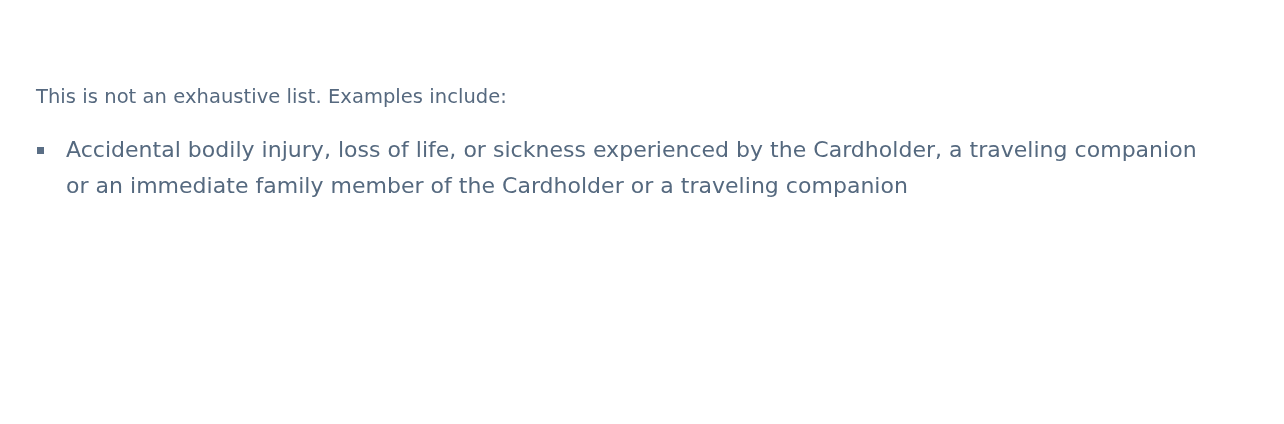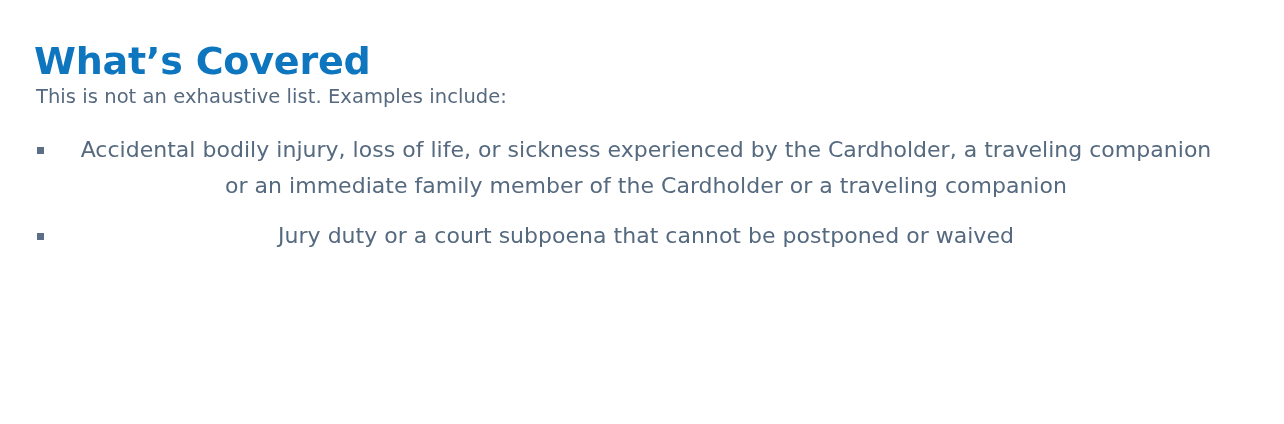--- a/index.html
+++ b/index.html
@@ -68,41 +68,35 @@
     position: absolute;
     left: 1px;
     top: 15px;
     width: 7px;
     height: 7px;
     background: #5a6e85;
     display: block;
   }
   .bullet-text {
     display: block;
-    text-align: center;
   }
 </style>
 </head>
 <body>
 
 <div class="slide">
 
-  <h1 class="page-title">What’s Covered</h1>
 
   <div class="subtitle">This is not an exhaustive list. Examples include:</div>
 
   <ul class="bullet-list">
 
     <li class="bullet-item">
       <span class="bullet-marker"></span>
       <span class="bullet-text">Accidental bodily injury, loss of life, or sickness experienced by the Cardholder, a traveling companion or an immediate family member of the Cardholder or a traveling companion</span>
     </li>
 
 
 
-    <li class="bullet-item">
-      <span class="bullet-marker"></span>
-      <span class="bullet-text">Jury duty or a court subpoena that cannot be postponed or waived</span>
-    </li>
 
   </ul>
 
 </div>
 
 </body></html>

